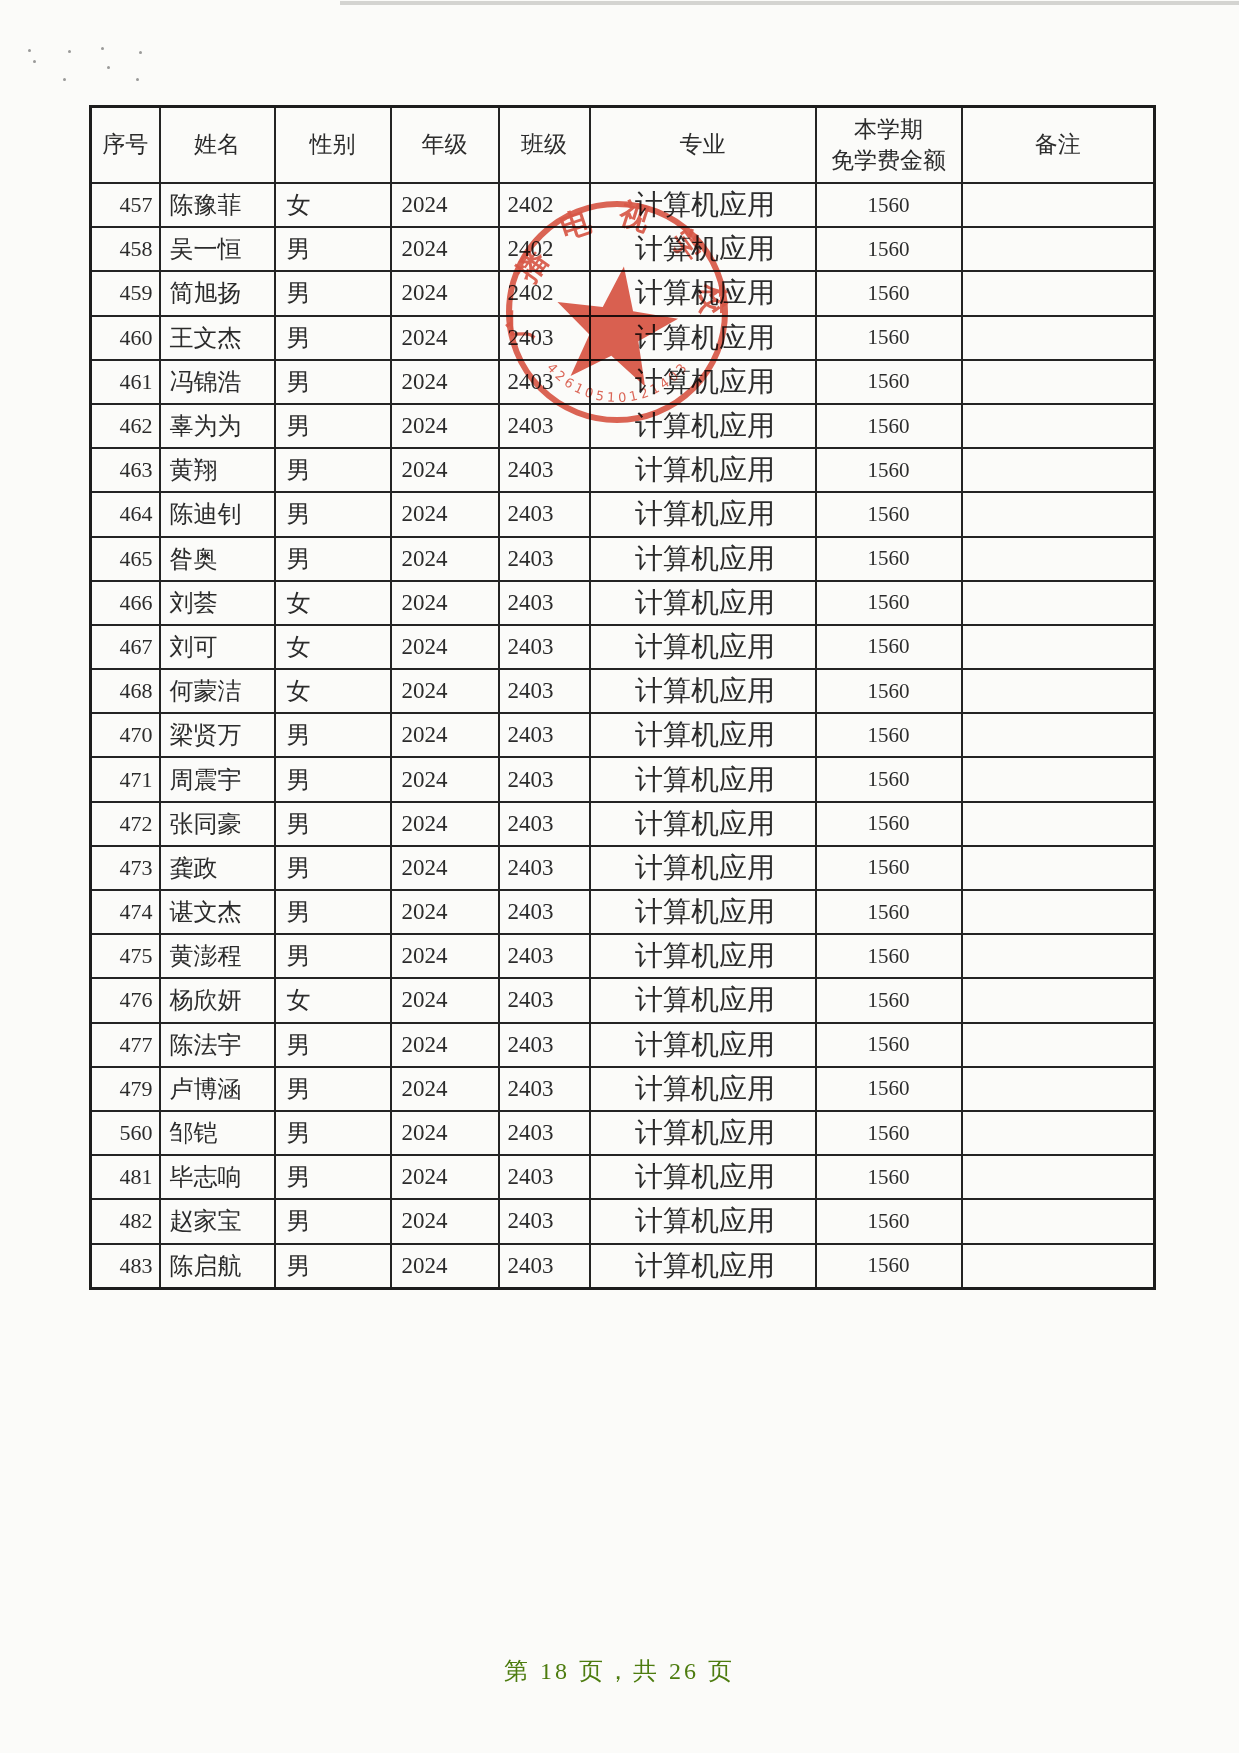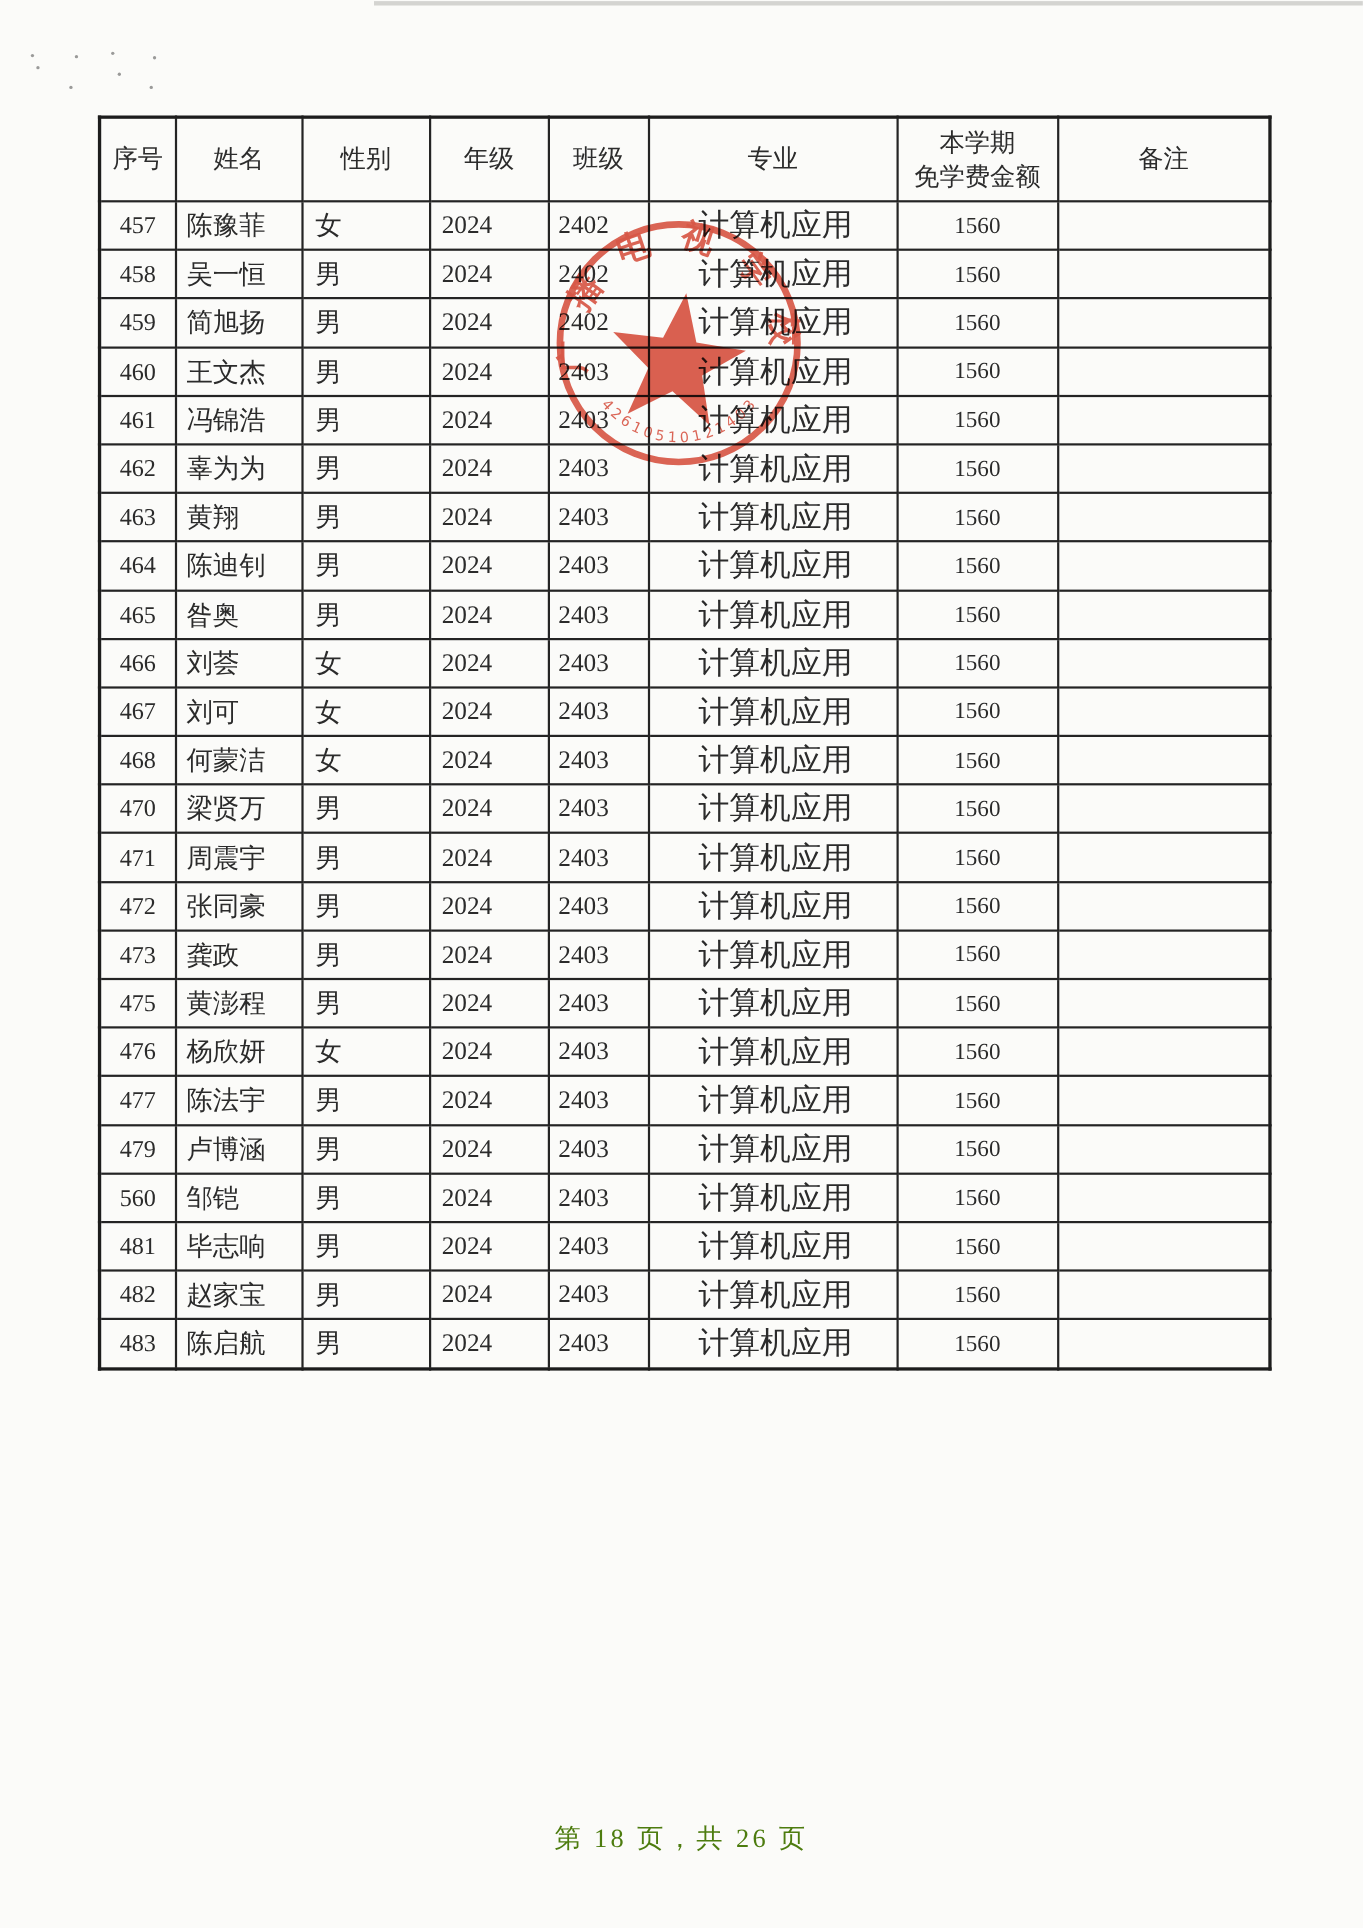--- a/index.html
+++ b/index.html
@@ -28,21 +28,21 @@
     border:2.5px solid #242424;
     overflow:hidden;
   }
   table.roster { border:3px solid #1d1d1d; }
   th {
     height:72px; font-weight:normal; font-size:23px;
     text-align:center; white-space:pre-line; line-height:1.35;
     color:#2c2c2c;
   }
   td { height:42.2px; font-size:23px; color:#2b2b2b; padding:0 6px; }
-  td.col-index  { text-align:center; font-size:22px; }
+  td.col-index  { text-align:right; font-size:22px; }
   td.col-name   { text-align:left; padding-left:9px;  font-size:24px; }
   td.col-gender { text-align:left; padding-left:11px; font-size:24px; }
   td.col-grade  { text-align:left; padding-left:10px; font-size:23px; }
   td.col-class  { text-align:left; padding-left:8px;  font-size:23px; }
   td.col-major  { text-align:center; padding-left:11px; font-size:28px; }
   td.col-amount { text-align:center; font-size:21px; }
   td.col-remark { }
   .seal {
     position:absolute; left:487px; top:182px; width:260px; height:260px;
     mix-blend-mode:multiply; opacity:.88;
@@ -246,20 +246,30 @@
         <td class="col-index">473</td>
         <td class="col-name">龚政</td>
         <td class="col-gender">男</td>
         <td class="col-grade">2024</td>
         <td class="col-class">2403</td>
         <td class="col-major">计算机应用</td>
         <td class="col-amount">1560</td>
         <td class="col-remark"></td>
       </tr>
       <tr>
+        <td class="col-index">474</td>
+        <td class="col-name">谌文杰</td>
+        <td class="col-gender">男</td>
+        <td class="col-grade">2024</td>
+        <td class="col-class">2403</td>
+        <td class="col-major">计算机应用</td>
+        <td class="col-amount">1560</td>
+        <td class="col-remark"></td>
+      </tr>
+      <tr>
         <td class="col-index">475</td>
         <td class="col-name">黄澎程</td>
         <td class="col-gender">男</td>
         <td class="col-grade">2024</td>
         <td class="col-class">2403</td>
         <td class="col-major">计算机应用</td>
         <td class="col-amount">1560</td>
         <td class="col-remark"></td>
       </tr>
       <tr>

